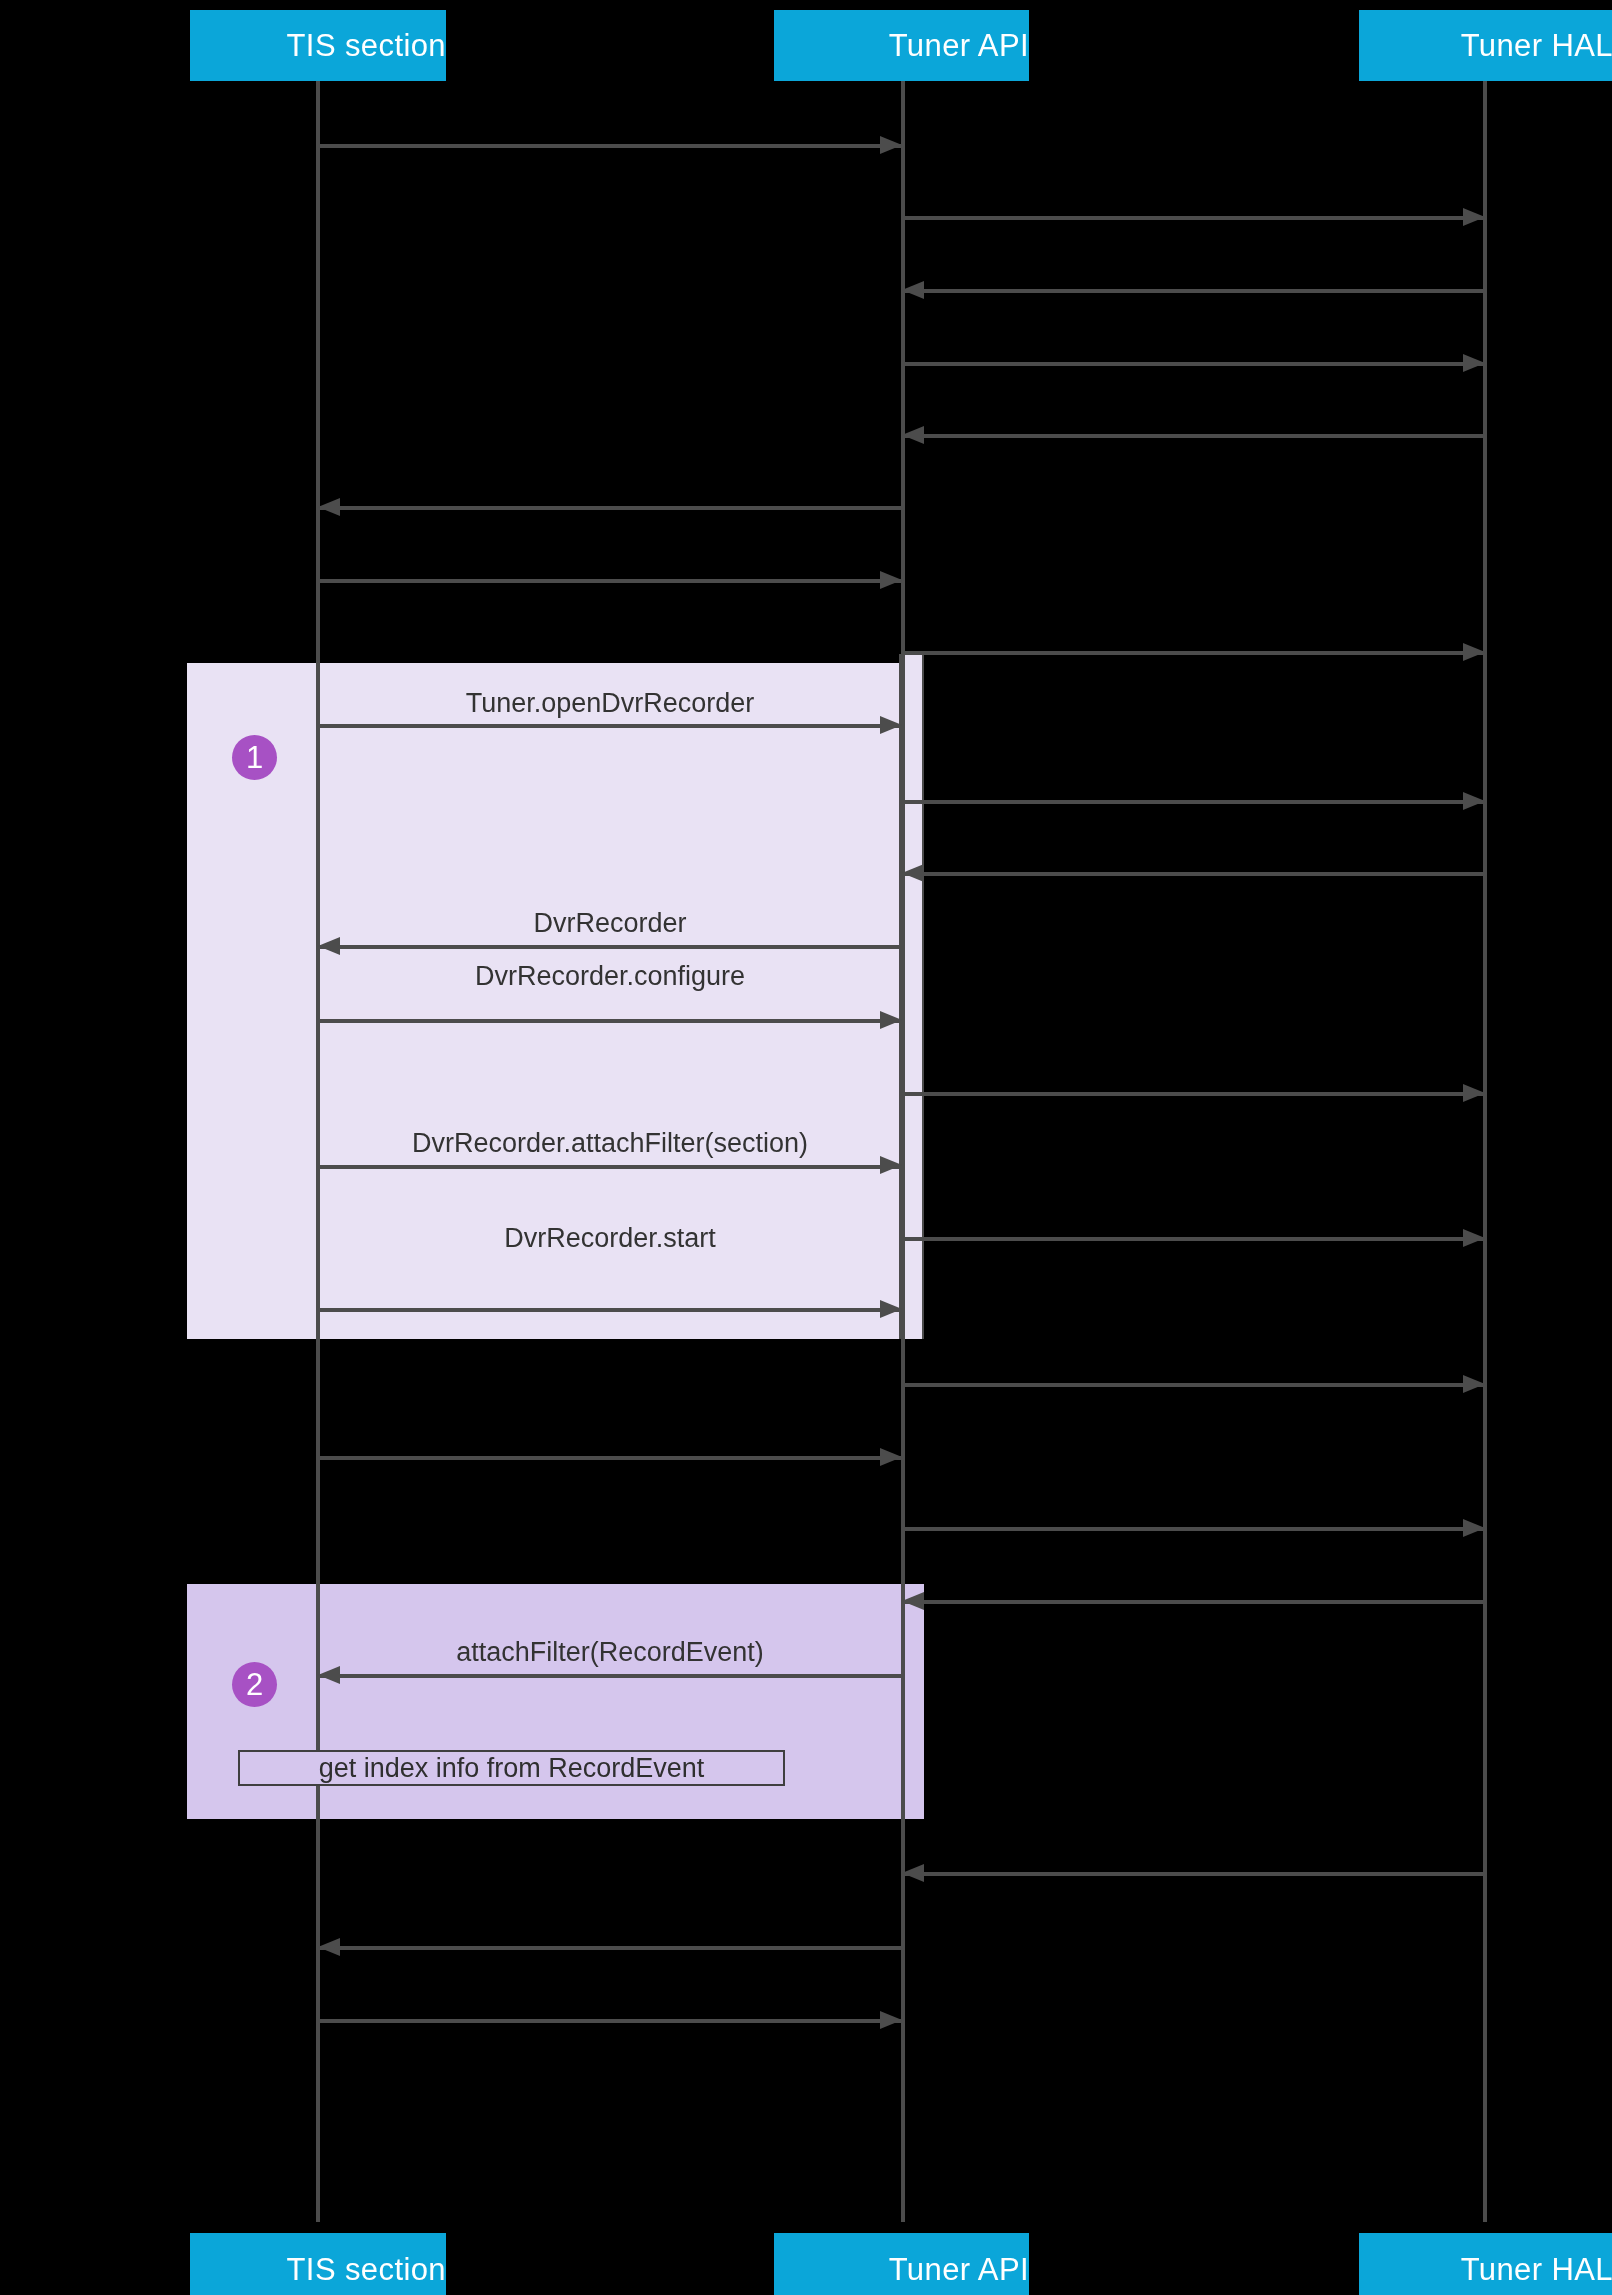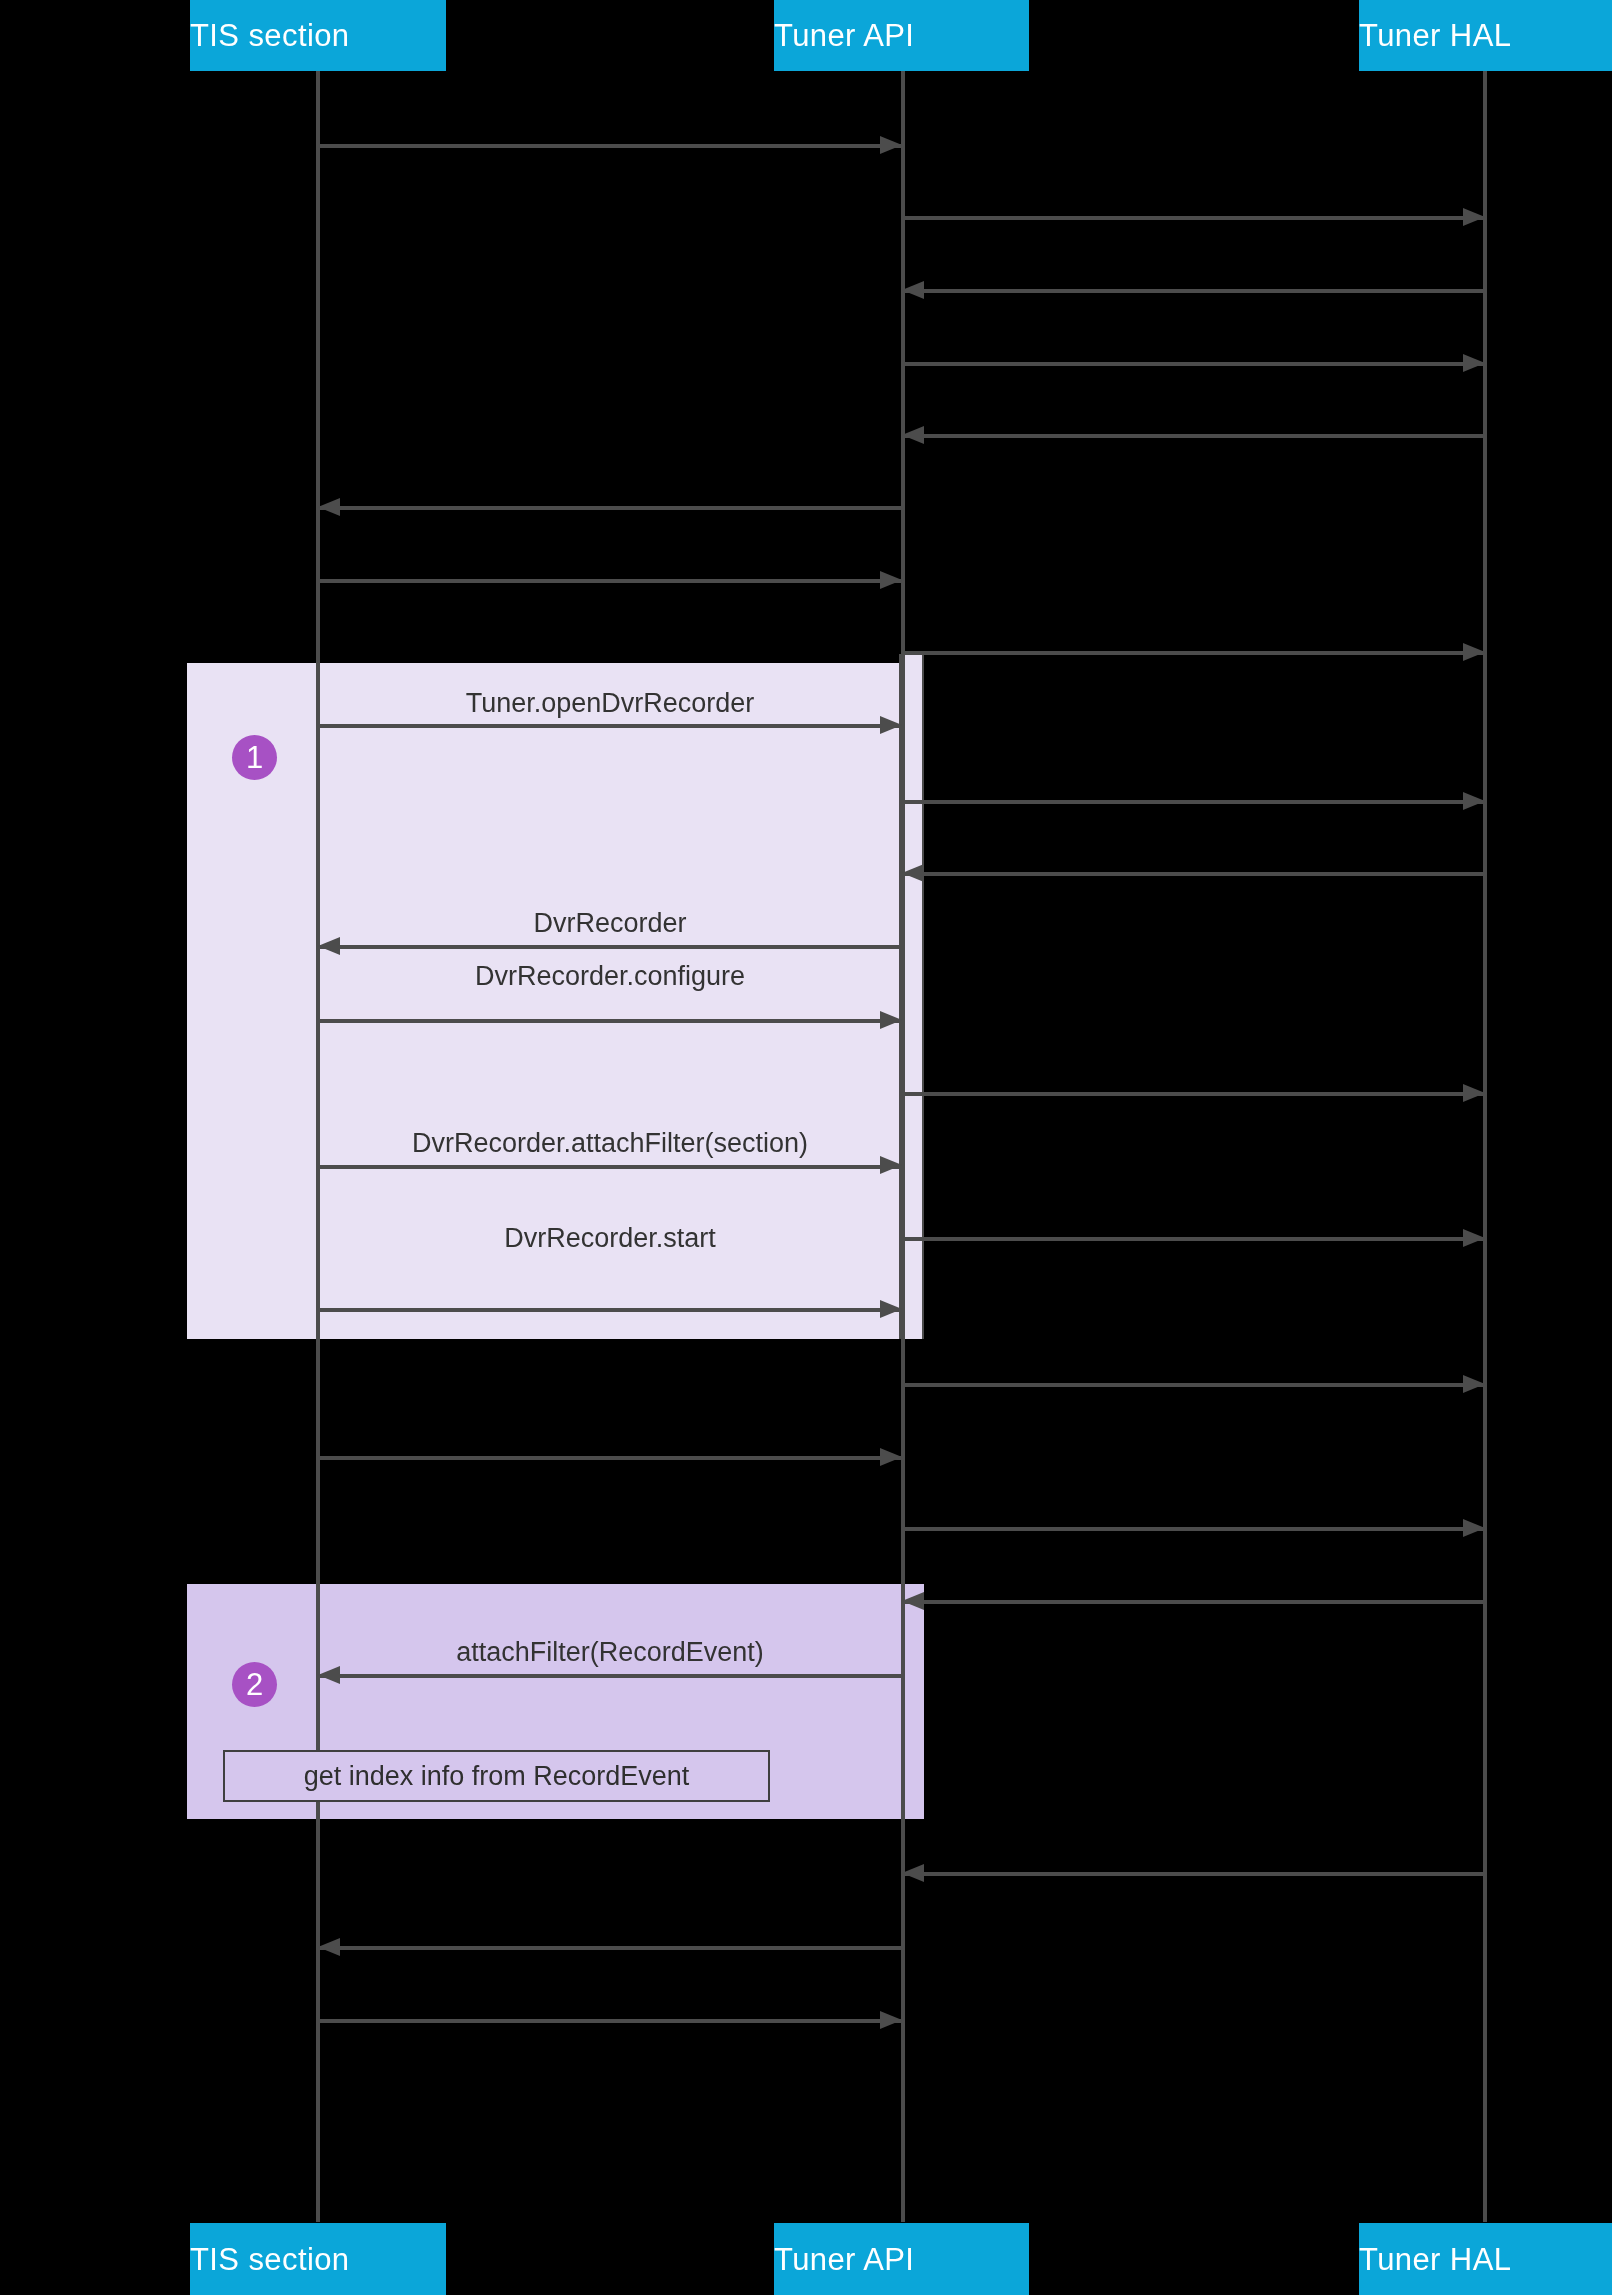--- a/index.html
+++ b/index.html
@@ -2,22 +2,22 @@
 <html style="font-size:11.7px"><head>
 <meta charset="utf-8">
 <style>
   html,body{margin:0;padding:0;background:#000;}
   .stage{
     position:relative;width:1613px;height:2295px;background:#000;overflow:hidden;
     font-family:"Liberation Sans",sans-serif;
   }
   .actor-header{
     position:absolute;height:71px;background:#0BA6D9;color:#fff;
-    display:flex;align-items:center;justify-content:flex-start;
-    font-size:31px;font-weight:400;letter-spacing:0.4px;
+    display:flex;align-items:center;justify-content:flex-end;
+    font-size:31px;font-weight:400;letter-spacing:0.4px;margin-top:10px;
   }
   .actor-header.bottom{height:73px;}
   .lifeline{position:absolute;width:3.6px;background:#4C4C4C;top:71px;height:2151px;}
   .fragment{position:absolute;}
   .frag1{left:187px;top:663px;width:737px;height:676px;background:#E9E2F4;}
   .frag2{left:187px;top:1584px;width:737px;height:235px;background:#D5C6ED;}
   .activation{
     position:absolute;left:899px;top:654px;width:25px;height:685px;
     background:#E9E2F4;border-left:2.9px solid #4C4C4C;border-right:2.9px solid #4C4C4C;
     box-sizing:border-box;
@@ -106,21 +106,21 @@
       <div class="msg-head left" style="top: 1666px; left: 318px;"></div>
       <div class="msg-label" style="left: 610px; top: 1668px;">attachFilter(RecordEvent)</div>
       <div class="msg-line" style="left: 902px; width: 582px; top: 1872px;"></div>
       <div class="msg-head left" style="top: 1864px; left: 902px;"></div>
       <div class="msg-line" style="left: 318px; width: 584px; top: 1946px;"></div>
       <div class="msg-head left" style="top: 1938px; left: 318px;"></div>
       <div class="msg-line" style="left: 318px; width: 584px; top: 2019px;"></div>
       <div class="msg-head right" style="top: 2011px; left: 880px;"></div>
     </div>
 
-  <div class="note note-purple" style="left:223px;top:1750px;width:547px;height:52px">
+  <div class="note note-purple" style="left:238px;top:1750px;width:547px;height:36px">
     <span>get index info from RecordEvent</span>
   </div>
 
   <div class="badge" style="left:232px;top:735px">
     <span>1</span>
   </div>
   <div class="badge" style="left:232px;top:1662px">
     <span>2</span>
   </div>
 

